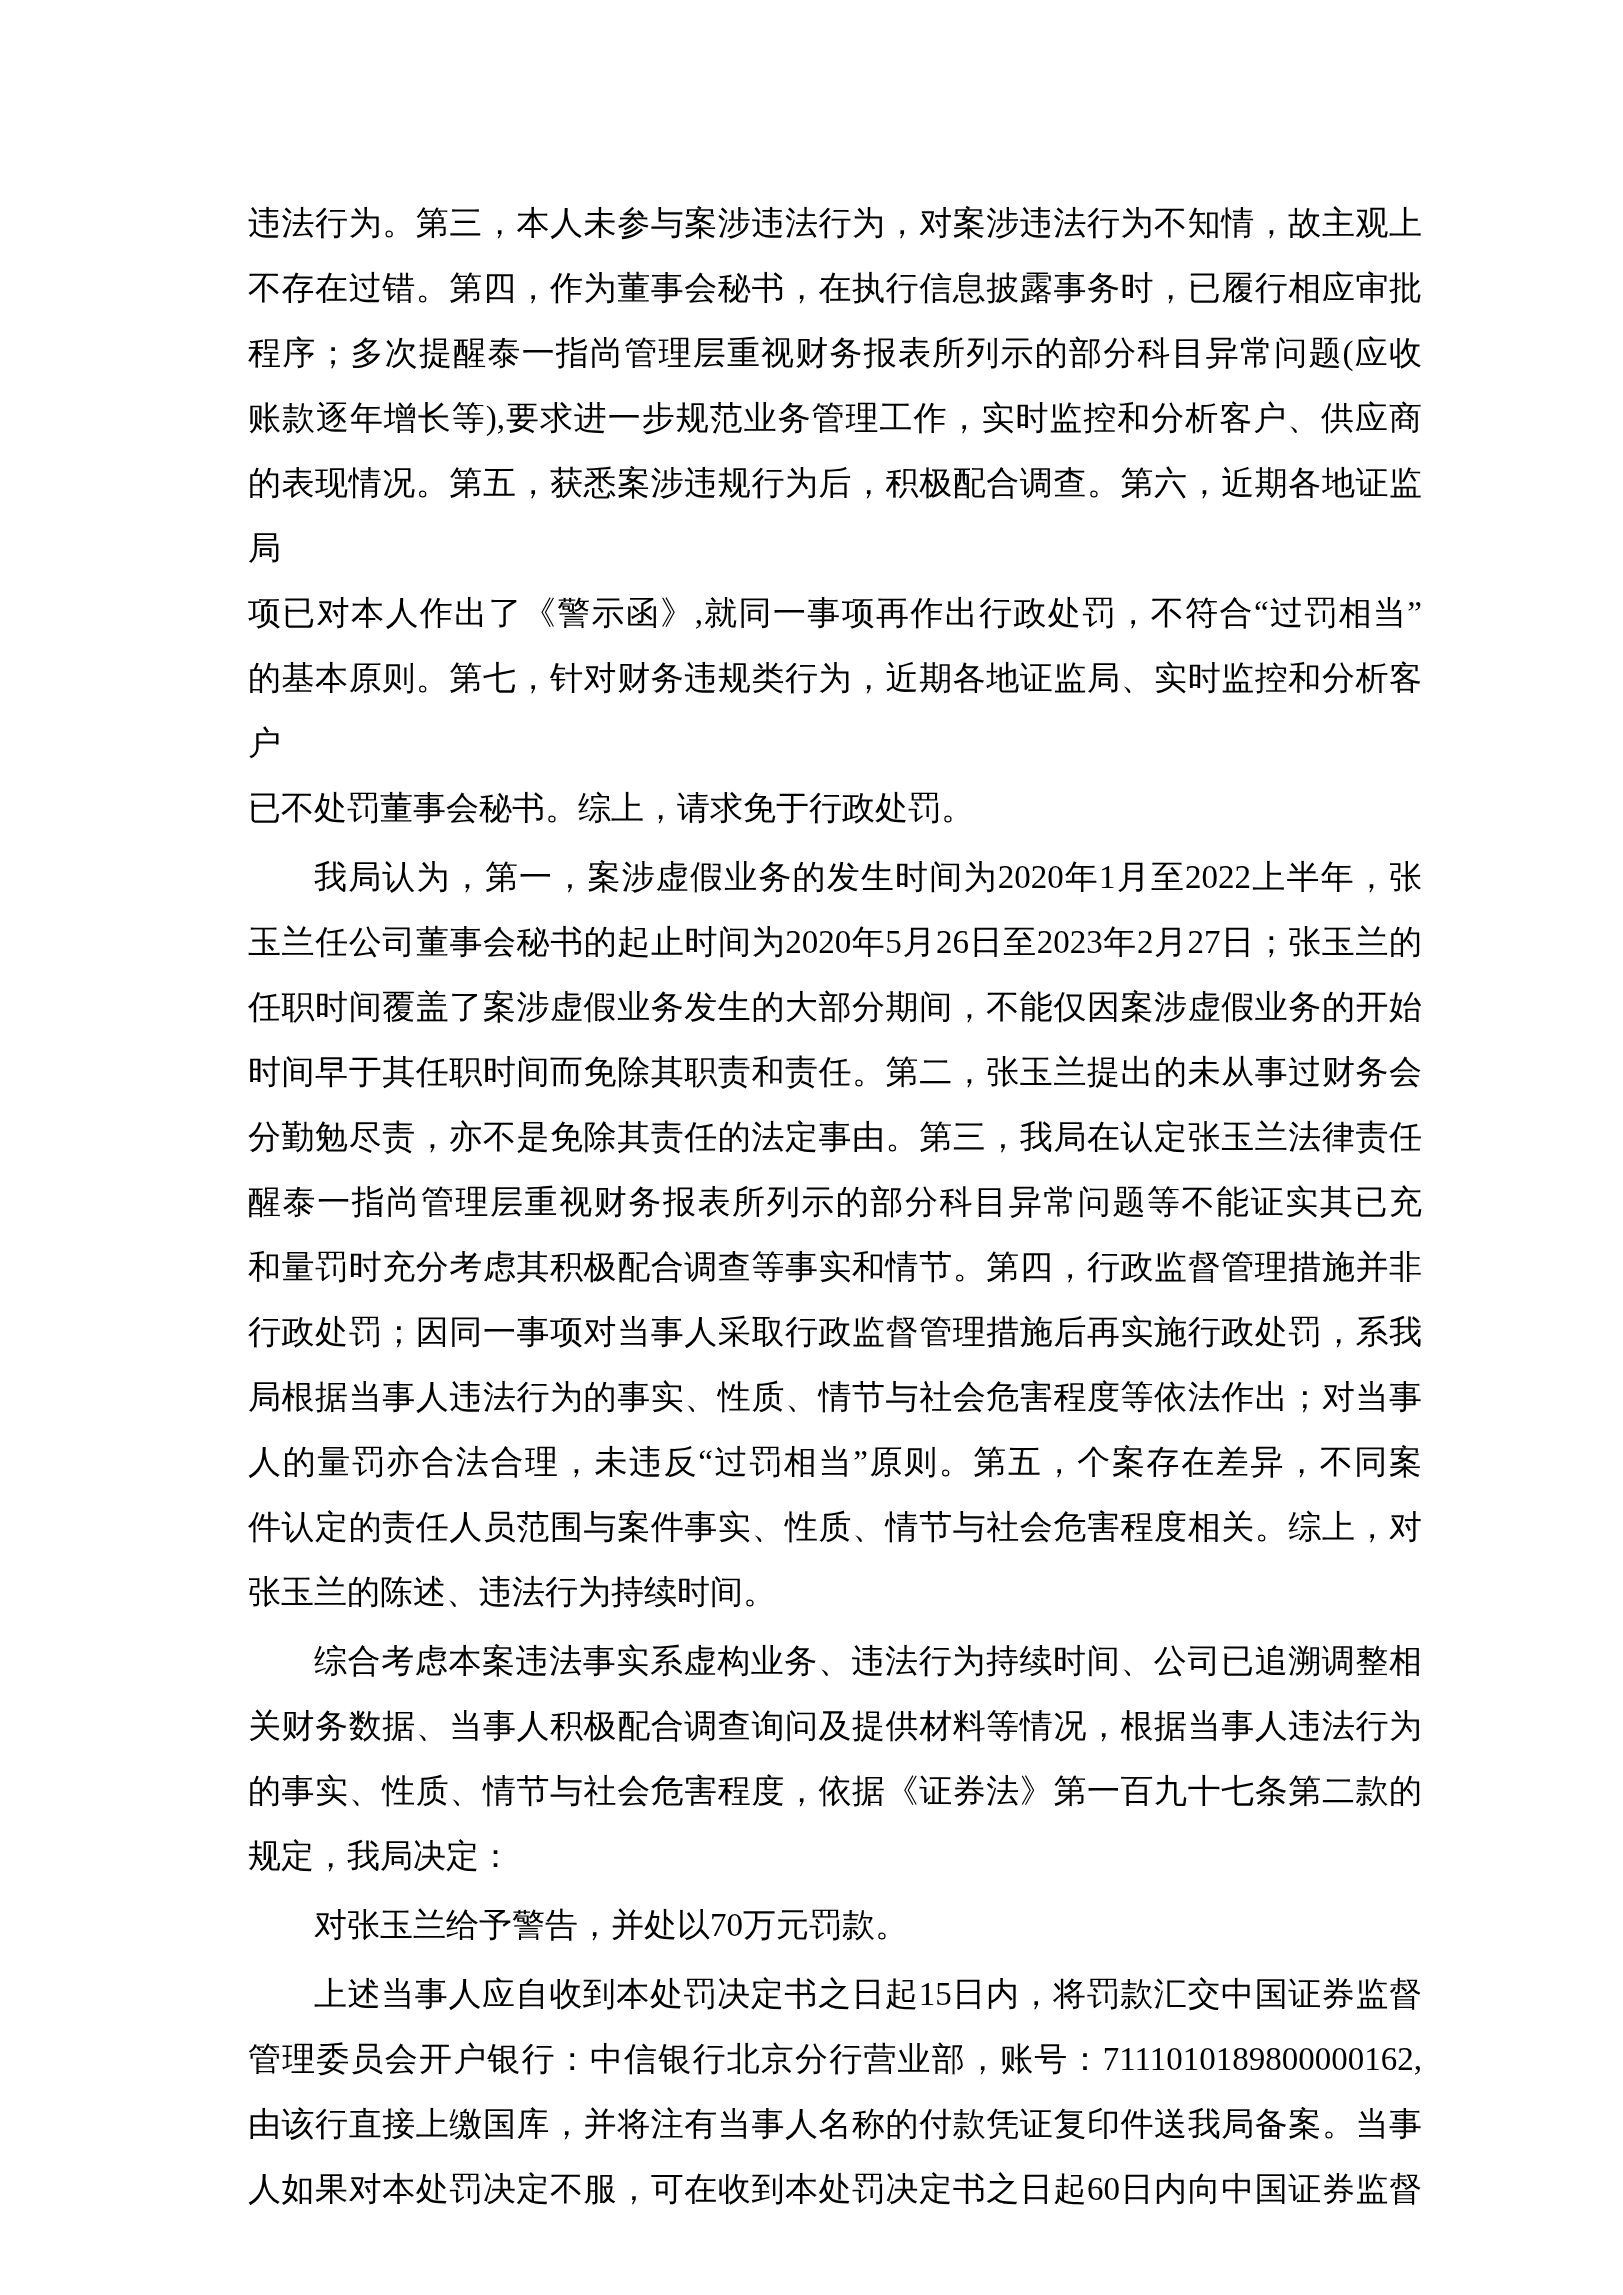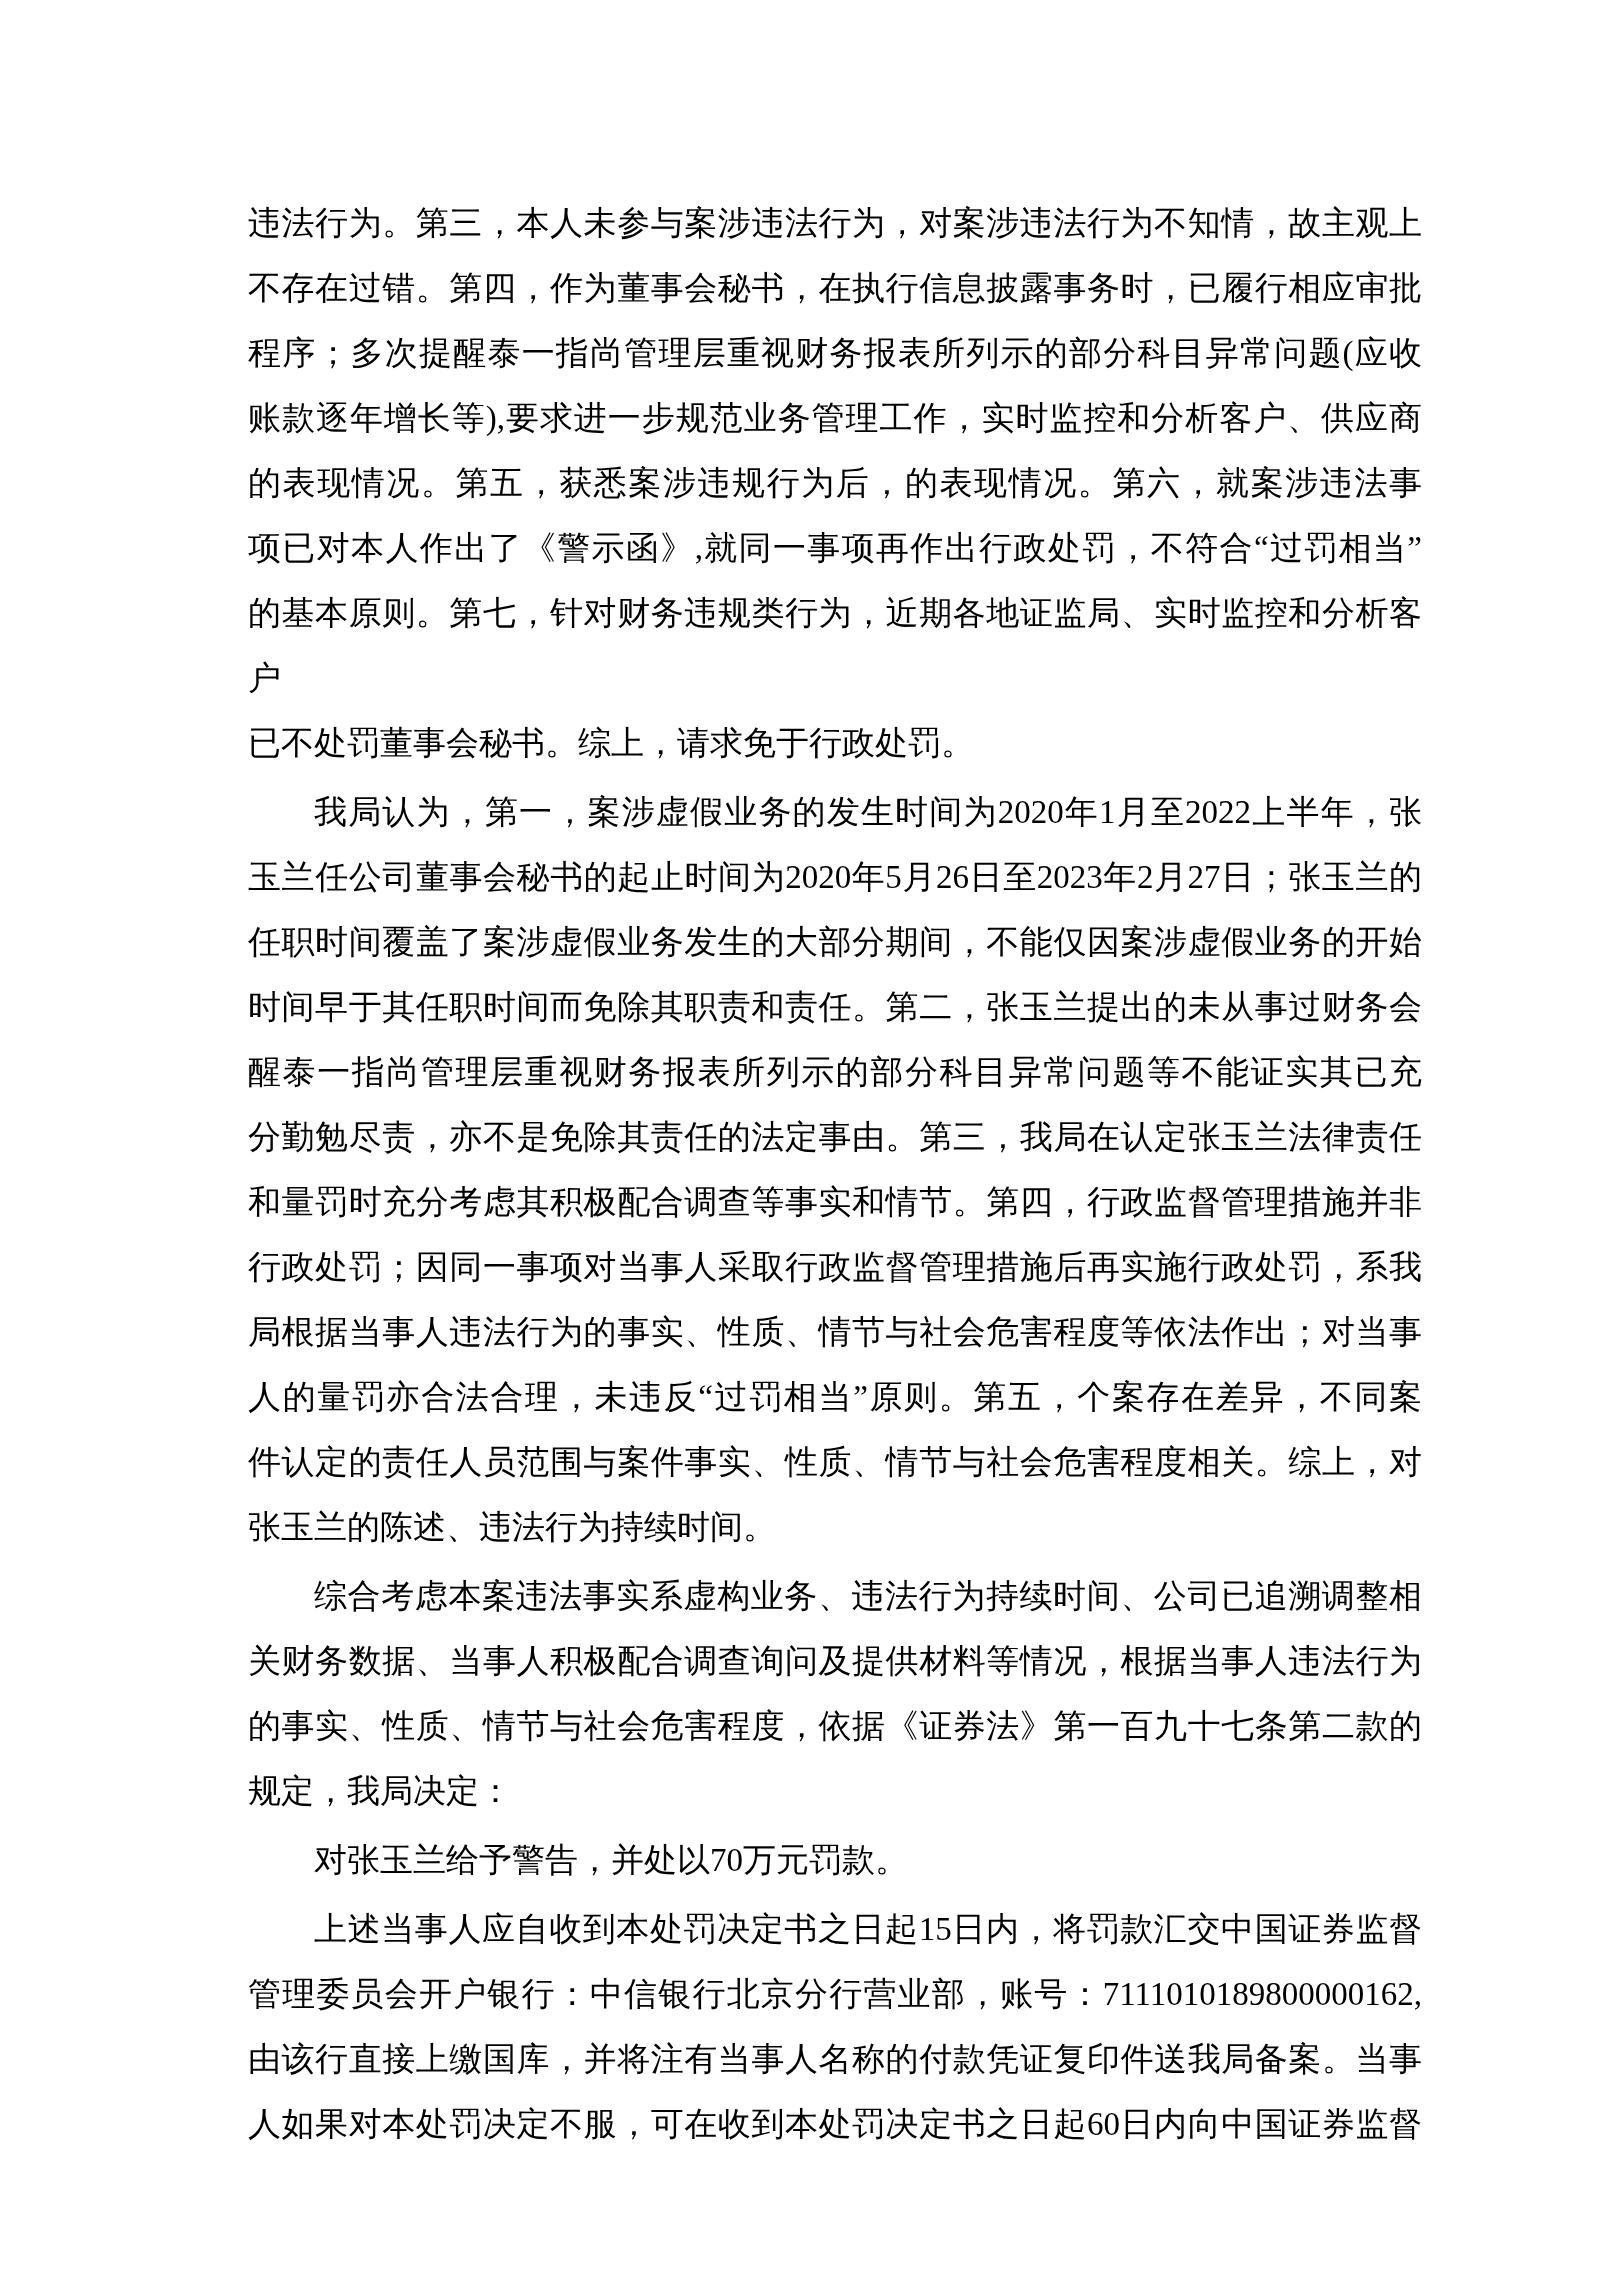--- a/index.html
+++ b/index.html
@@ -45,33 +45,33 @@
 </head>
 <body>
 
 <div class="doc">
 
   <section>
     <div class="ln">违法行为。第三，本人未参与案涉违法行为，对案涉违法行为不知情，故主观上</div>
     <div class="ln">不存在过错。第四，作为董事会秘书，在执行信息披露事务时，已履行相应审批</div>
     <div class="ln">程序；多次提醒泰一指尚管理层重视财务报表所列示的部分科目异常问题(应收</div>
     <div class="ln">账款逐年增长等),要求进一步规范业务管理工作，实时监控和分析客户、供应商</div>
-    <div class="ln">的表现情况。第五，获悉案涉违规行为后，的表现情况。第六，就案涉违法事</div>
+    <div class="ln">的表现情况。第五，获悉案涉违规行为后，积极配合调查。第六，近期各地证监局</div>
     <div class="ln">项已对本人作出了《警示函》,就同一事项再作出行政处罚，不符合“过罚相当”</div>
     <div class="ln">的基本原则。第七，针对财务违规类行为，近期各地证监局、实时监控和分析客户</div>
     <div class="ln end">已不处罚董事会秘书。综上，请求免于行政处罚。</div>
   </section>
 
   <section>
     <div class="ln ind">我局认为，第一，案涉虚假业务的发生时间为2020年1月至2022上半年，张</div>
     <div class="ln">玉兰任公司董事会秘书的起止时间为2020年5月26日至2023年2月27日；张玉兰的</div>
     <div class="ln">任职时间覆盖了案涉虚假业务发生的大部分期间，不能仅因案涉虚假业务的开始</div>
     <div class="ln">时间早于其任职时间而免除其职责和责任。第二，张玉兰提出的未从事过财务会</div>
+    <div class="ln">分勤勉尽责，亦不是免除其责任的法定事由。第三，我局在认定张玉兰法律责任</div>
     <div class="ln">醒泰一指尚管理层重视财务报表所列示的部分科目异常问题等不能证实其已充</div>
-    <div class="ln">分勤勉尽责，亦不是免除其责任的法定事由。第三，我局在认定张玉兰法律责任</div>
     <div class="ln">和量罚时充分考虑其积极配合调查等事实和情节。第四，行政监督管理措施并非</div>
     <div class="ln">行政处罚；因同一事项对当事人采取行政监督管理措施后再实施行政处罚，系我</div>
     <div class="ln">局根据当事人违法行为的事实、性质、情节与社会危害程度等依法作出；对当事</div>
     <div class="ln">人的量罚亦合法合理，未违反“过罚相当”原则。第五，个案存在差异，不同案</div>
     <div class="ln">件认定的责任人员范围与案件事实、性质、情节与社会危害程度相关。综上，对</div>
     <div class="ln end">张玉兰的陈述、违法行为持续时间。</div>
   </section>
 
   <section>
     <div class="ln ind">综合考虑本案违法事实系虚构业务、违法行为持续时间、公司已追溯调整相</div>

